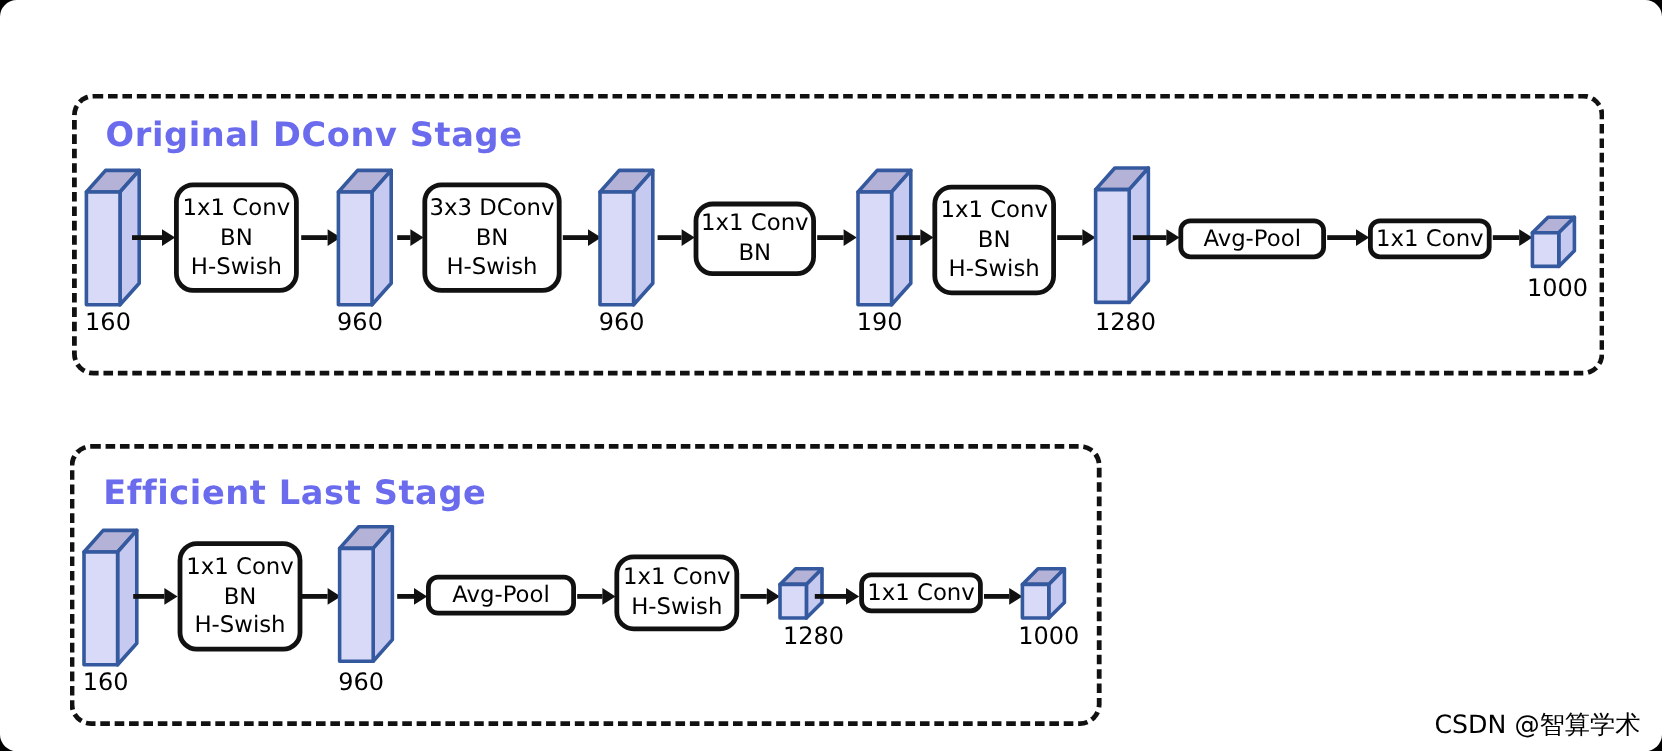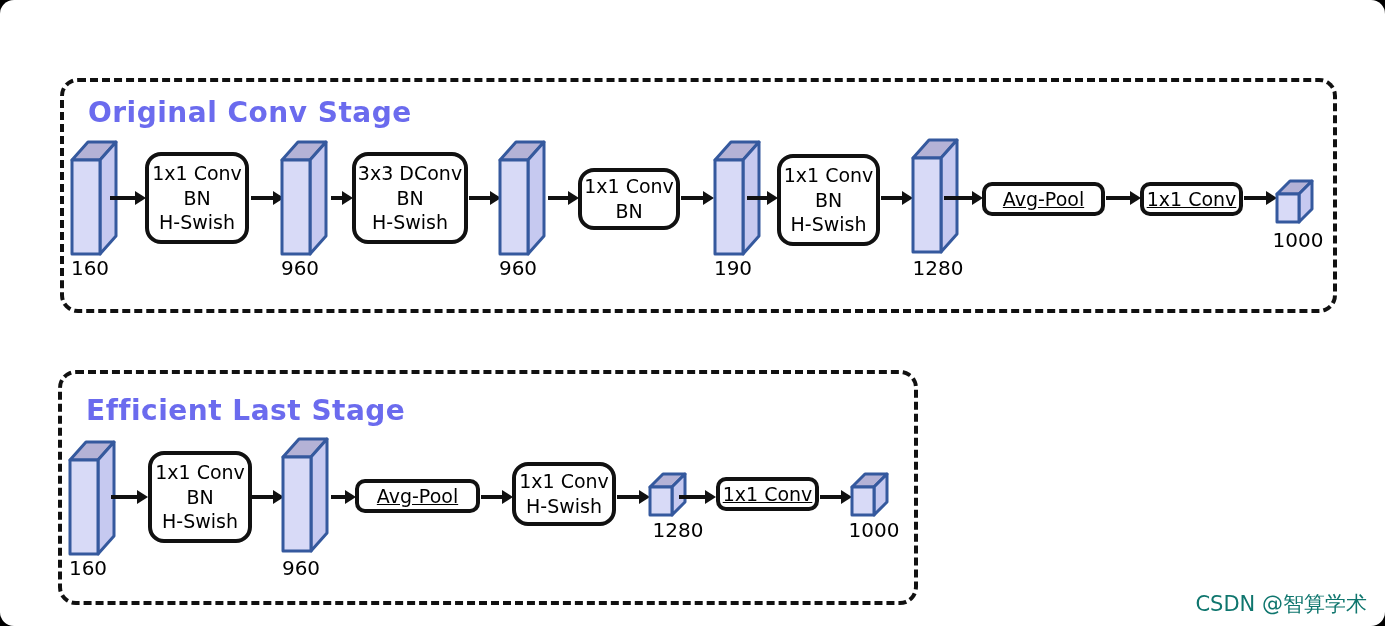--- a/index.html
+++ b/index.html
@@ -21,39 +21,39 @@
   .dim {
     position:absolute; font-size:20px; color:#000; text-align:center;
     white-space:nowrap;
   }
   .op {
     position:absolute; background:#fff; border:4px solid #111;
     border-radius:16px; box-sizing:border-box;
     display:flex; flex-direction:column; align-items:center; justify-content:center;
     font-size:19px; line-height:1.3; text-align:center; white-space:nowrap;
   }
-  .op.small { border-radius:10px;text-decoration:underline; }
+  .op.small { border-radius:10px; }
   .arrow { position:absolute; height:4px; background:#111; }
   .arrow::after {
     content:""; position:absolute; right:-11px; top:-5px;
     border-left:11px solid #111;
     border-top:7px solid transparent; border-bottom:7px solid transparent;
   }
   .watermark {
     position:absolute; top:590px; right:18px;
-    font-size:21px; color:#0f766e; white-space:nowrap;
+    font-size:21px; color:#000000; white-space:nowrap;
   }
 </style>
 </head>
 <body>
 
 <div class="page">
 
   <div class="frame" style="left:60px;top:78px;width:1277px;height:235px;"></div>
-  <div class="sec-title" style="left:88px;top:96px;">Original Conv Stage</div>
+  <div class="sec-title" style="left:88px;top:96px;">Original DConv Stage</div>
 
   <div class="tensor" style="left:70px;top:138px;">
     <svg width="48" height="118" viewBox="0 0 48 118">
       <polygon points="2,22 18,4 46,4 30,22" fill="#b4b2d6" stroke="#35599e" stroke-width="3" stroke-linejoin="round"></polygon>
       <polygon points="30,22 46,4 46,98 30,116" fill="#c6c9f0" stroke="#35599e" stroke-width="3" stroke-linejoin="round"></polygon>
       <polygon points="2,22 30,22 30,116 2,116" fill="#d8daf7" stroke="#35599e" stroke-width="3" stroke-linejoin="round"></polygon>
     </svg>
   </div>
   <div class="dim" style="left:62px;top:256px;width:56px;">160</div>
 

